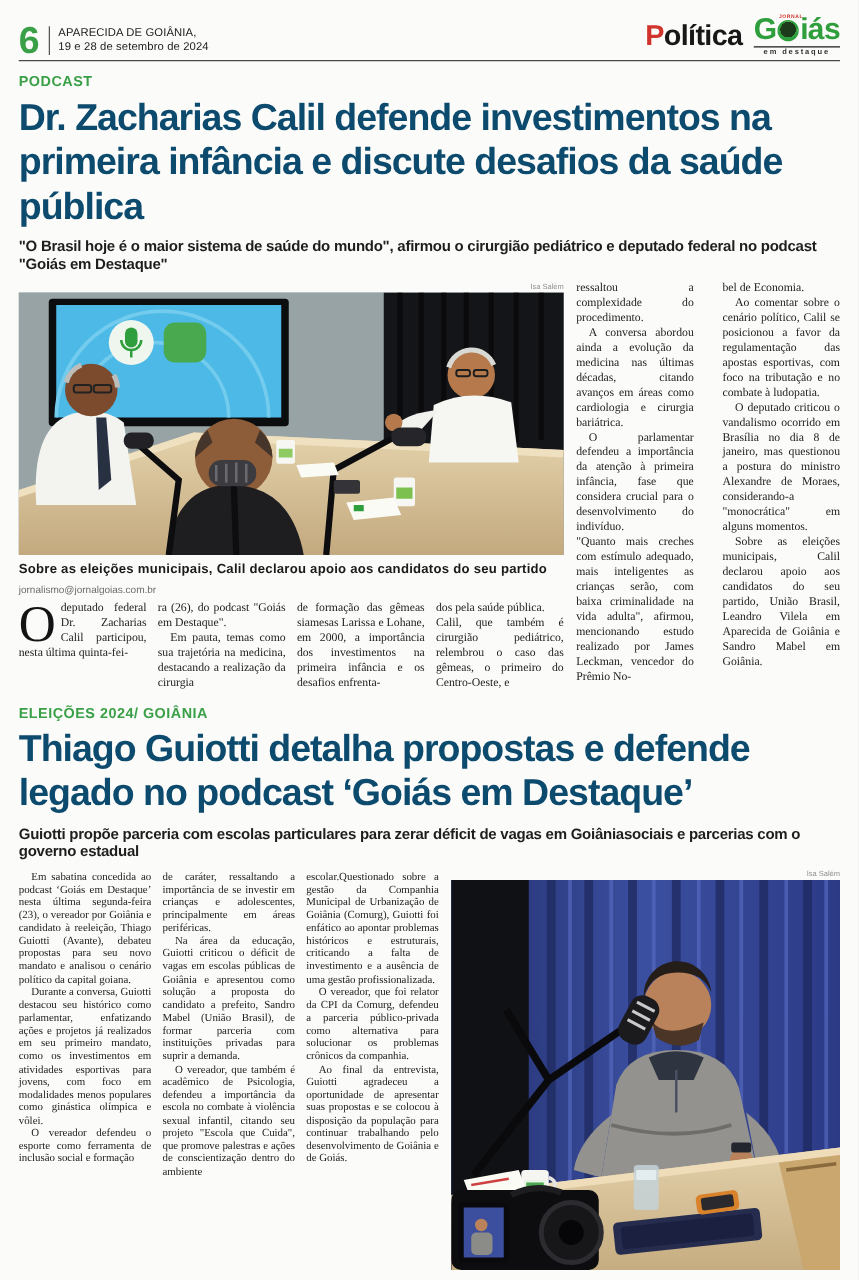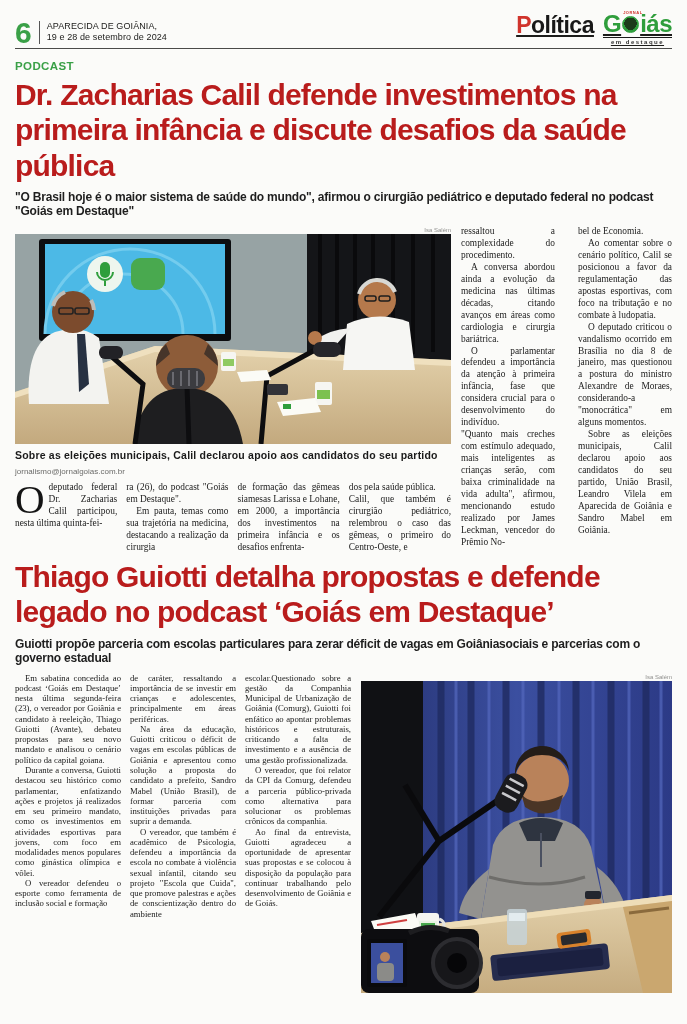--- a/index.html
+++ b/index.html
@@ -5,33 +5,33 @@
   * { margin:0; padding:0; box-sizing:border-box; }
   html,body { background:#e8e8e6; }
   body { font-family:"Liberation Sans", sans-serif; color:#1c1c1a; }
   .page { position:relative; width:687px; height:1024px; background:#fbfbf9; margin:0 auto; overflow:hidden; padding:0 15px; }
 
   
   .masthead { display:flex; justify-content:space-between; align-items:flex-end; padding-top:12px; padding-bottom:3px; border-bottom:1.5px solid #4a4a48; }
   .mast-left { display:flex; align-items:center; gap:7px; }
   .pageno { color:#3aa047; font-size:30px; font-weight:bold; line-height:0.85; }
   .edition { border-left:1.5px solid #555; padding-left:7px; font-size:9px; font-weight:normal; line-height:1.25; letter-spacing:0.1px; }
-  .mast-right { display:flex; align-items:flex-start; gap:9px;text-decoration:underline; }
+  .mast-right { display:flex; align-items:center; gap:9px; }
   .section-title { font-size:23px; font-weight:bold; letter-spacing:-0.5px; color:#181818; }
   .section-title::first-letter { color:#d0342c; }
   .logo-block { text-align:center; }
   .logo-word { font-size:24px; font-weight:800; color:#2f9e3c; letter-spacing:-0.5px; display:flex; align-items:center; line-height:1; }
   .badge-wrap { position:relative; display:inline-block; width:17px; height:17px; margin:0 1px; }
   .badge-label { position:absolute; top:-5px; left:1px; font-size:4px; font-weight:bold; color:#d0342c; letter-spacing:0.5px; }
   .badge { position:absolute; inset:0; border-radius:50%; background:radial-gradient(circle at 50% 45%, #1d3a1a 0 55%, #2f9e3c 56% 75%, #14260f 76%); border:1.5px solid #2f9e3c; }
   .logo-tag { font-size:6px; font-weight:bold; color:#333; letter-spacing:1.5px; border-top:1.5px solid #1a1a1a; margin-top:1px; padding-top:1px; }
 
   
   .kicker { color:#3aa047; font-weight:bold; font-size:11.5px; letter-spacing:0.4px; margin-top:11px; }
-  .headline { font-size:30px; font-weight:bold; letter-spacing:-0.8px; line-height:1.18; color:#b91c1c; margin-top:5px; }
+  .headline { font-size:30px; font-weight:bold; letter-spacing:-0.8px; line-height:1.18; color:#0c4a6e; margin-top:5px; }
   .subhead { font-size:12px; font-weight:bold; color:#1e1e1e; margin-top:7px; letter-spacing:-0.2px; }
   .credit { font-size:6px; color:#8f8f8d; text-align:right; height:8px; line-height:8px; }
   .caption { font-size:10.5px; font-weight:bold; color:#1a1a1a; padding-top:5px; letter-spacing:0.2px; }
 
   .bodycol { text-align:justify; font-family:"Liberation Serif", serif; color:#212121; }
   .bodycol p { text-indent:10px; }
   .bodycol p.cont { text-indent:0; }
 
   
   .a1-row { display:flex; gap:10px; margin-top:8px; }
@@ -195,20 +195,21 @@
             <p class="cont">bel de Economia.</p>
             <p>Ao comentar sobre o cenário político, Calil se posicionou a favor da regulamentação das apostas esportivas, com foco na tributação e no combate à ludopatia.</p>
             <p>O deputado criticou o vandalismo ocorrido em Brasília no dia 8 de janeiro, mas questionou a postura do ministro Alexandre de Moraes, considerando-a "monocrática" em alguns momentos.</p>
             <p>Sobre as eleições municipais, Calil declarou apoio aos candidatos do seu partido, União Brasil, Leandro Vilela em Aparecida de Goiânia e Sandro Mabel em Goiânia.</p>
           </div>
       </div>
     </div>
   </section>
 
   <section>
+    <div class="kicker">ELEIÇÕES 2024/ GOIÂNIA</div>
     <h1 class="headline">Thiago Guiotti detalha propostas e defende legado no podcast ‘Goiás em Destaque’</h1>
     <div class="subhead">Guiotti propõe parceria com escolas particulares para zerar déficit de vagas em Goiâniasociais e parcerias com o governo estadual</div>
 
     <div class="a2-row">
       <div class="a2-cols">
         <div class="bodycol">
             <p>Em sabatina concedida ao podcast ‘Goiás em Destaque’ nesta última segunda-feira (23), o vereador por Goiânia e candidato à reeleição, Thiago Guiotti (Avante), debateu propostas para seu novo mandato e analisou o cenário político da capital goiana.</p>
             <p>Durante a conversa, Guiotti destacou seu histórico como parlamentar, enfatizando ações e projetos já realizados em seu primeiro mandato, como os investimentos em atividades esportivas para jovens, com foco em modalidades menos populares como ginástica olímpica e vôlei.</p>
             <p>O vereador defendeu o esporte como ferramenta de inclusão social e formação</p>
           </div>

